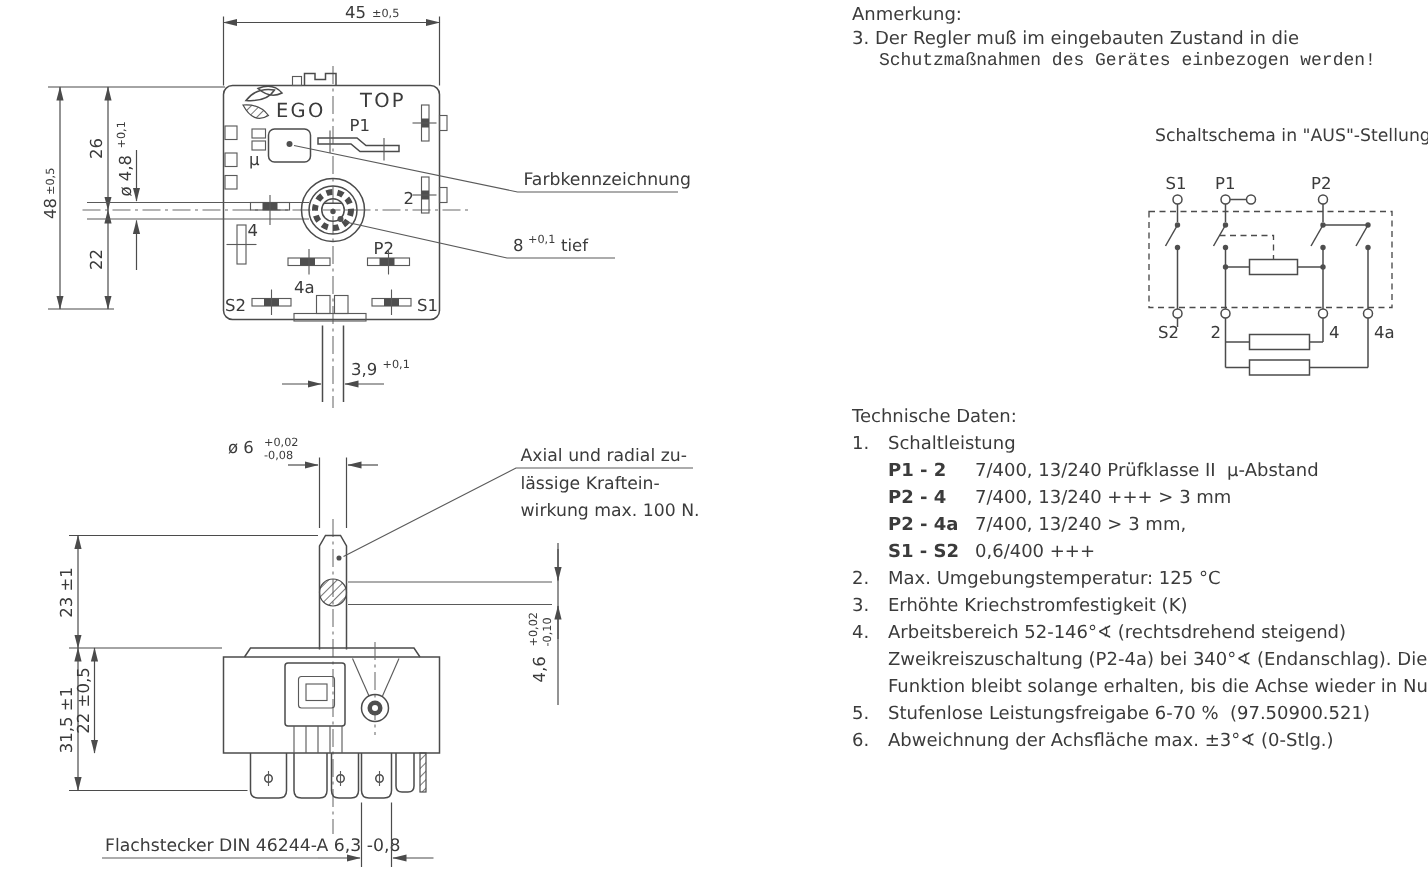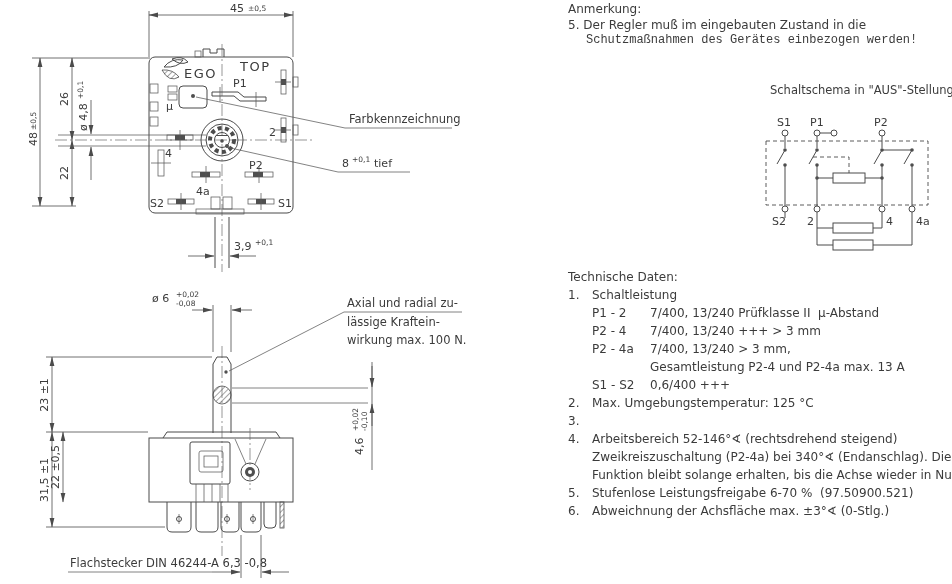--- a/index.html
+++ b/index.html
@@ -15,21 +15,21 @@
   text{fill:#3b3b3b;font-family:"DejaVu Sans",sans-serif;}
   .t{font-size:11px;}
   .t2{font-size:11.5px;}
   .tb{font-size:13px;letter-spacing:1.5px;}
   .ts{font-size:7.5px;}
   .notes,.tech{position:absolute;font-size:12px;line-height:15.5px;}
   .notes{left:568px;top:2px;}
   .tech{left:568px;top:268px;line-height:18px;}
   .row{display:flex;white-space:pre;}
   .num{width:24px;flex:none;}
-  .kk{width:58px;flex:none;}
+  .kk{width:58px;flex:none;font-weight:bold;}
   .sub{margin-left:24px;}
   .ind{margin-left:18px;font-family:Liberation Mono, monospace;}
 </style>
 </head>
 <body>
 
 <svg id="art" width="952" height="584" viewBox="0 0 952 584">
   <defs>
     <marker id="arw" markerWidth="10" markerHeight="8" refX="9" refY="3" orient="auto-start-reverse" markerUnits="userSpaceOnUse">
       <path d="M0,0.6 L9.5,3 L0,5.4 Z" fill="#4b4b4b"></path>
@@ -365,21 +365,21 @@
       <line class="ln" x1="873" y1="228" x2="882" y2="228"></line>
       <line class="ln" x1="882" y1="228" x2="882" y2="212"></line>
       <line class="ln" x1="873" y1="245" x2="912" y2="245"></line>
       <line class="ln" x1="912" y1="245" x2="912" y2="212"></line>
     </g>
   </g>
 </svg>
 
 <div class="notes">
   <div>Anmerkung:</div>
-  <div>5. Der Regler muß im eingebauten Zustand in die</div>
+  <div>3. Der Regler muß im eingebauten Zustand in die</div>
   <div class="ind">Schutzmaßnahmen des Gerätes einbezogen werden!</div>
 </div>
 
 <div class="tech">
   <div>Technische Daten:</div>
   <div class="row">
     <span class="num">1.</span>
     <span>Schaltleistung</span>
   </div>
   <div class="row sub">
@@ -389,32 +389,32 @@
   <div class="row sub">
     <span class="kk">P2 - 4</span>
     <span>7/400, 13/240 +++ &gt; 3 mm</span>
   </div>
   <div class="row sub">
     <span class="kk">P2 - 4a</span>
     <span>7/400, 13/240 &gt; 3 mm,</span>
   </div>
   <div class="row sub">
     <span class="kk"></span>
-    <span>Gesamtleistung P2-4 und P2-4a max. 13 A</span>
   </div>
   <div class="row sub">
     <span class="kk">S1 - S2</span>
     <span>0,6/400 +++</span>
   </div>
   <div class="row">
     <span class="num">2.</span>
     <span>Max. Umgebungstemperatur: 125 °C</span>
   </div>
   <div class="row">
     <span class="num">3.</span>
+    <span>Erhöhte Kriechstromfestigkeit (K)</span>
   </div>
   <div class="row">
     <span class="num">4.</span>
     <span>Arbeitsbereich 52-146°∢ (rechtsdrehend steigend)</span>
   </div>
   <div class="row">
     <span class="num"></span>
     <span>Zweikreiszuschaltung (P2-4a) bei 340°∢ (Endanschlag). Diese</span>
   </div>
   <div class="row">

